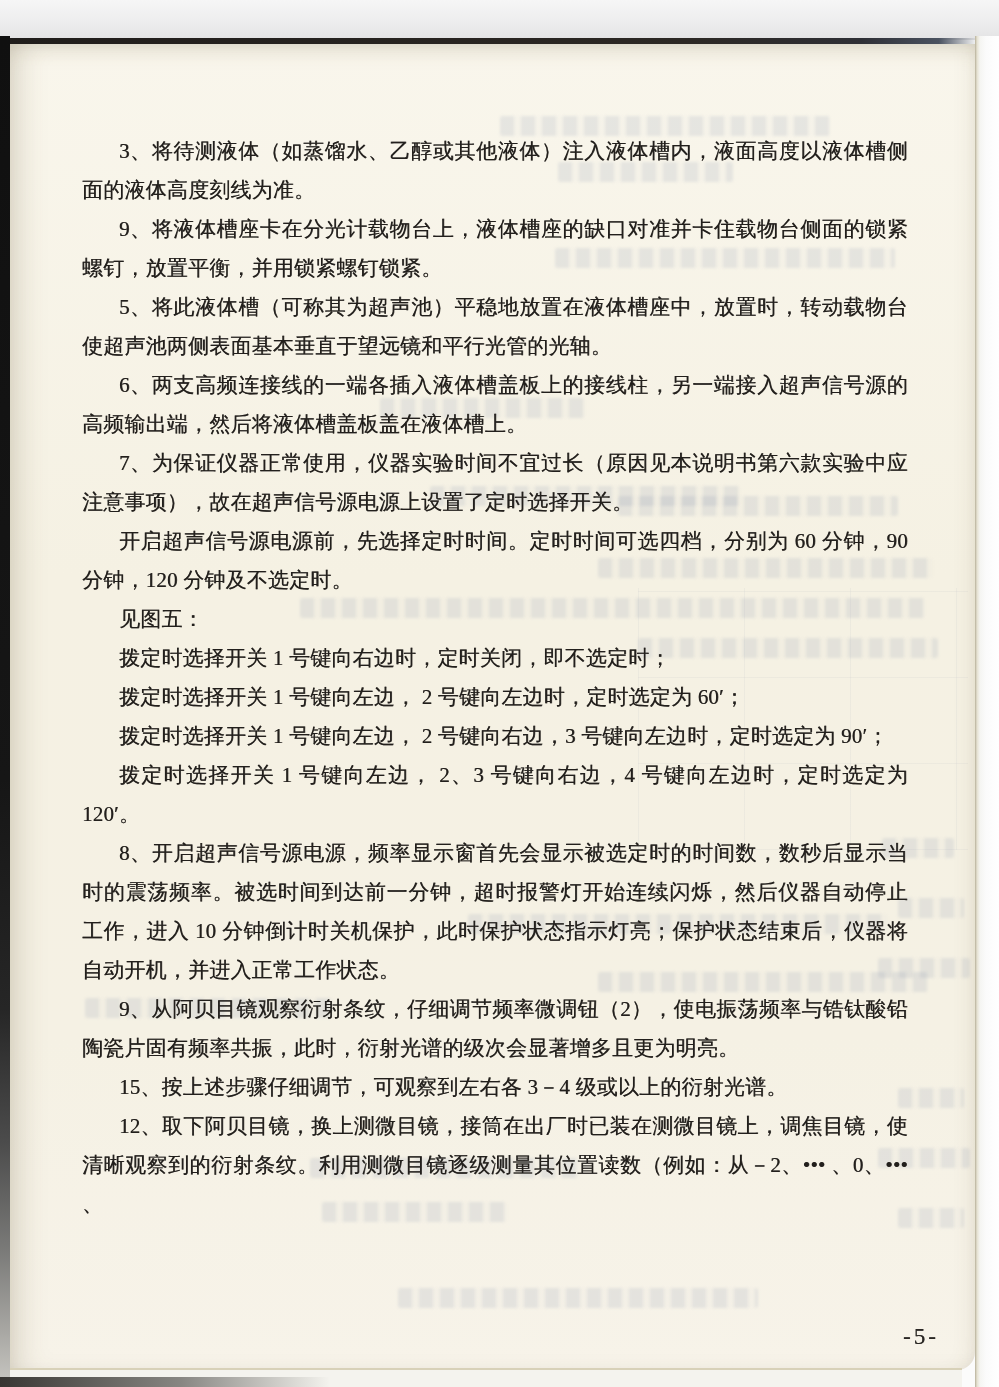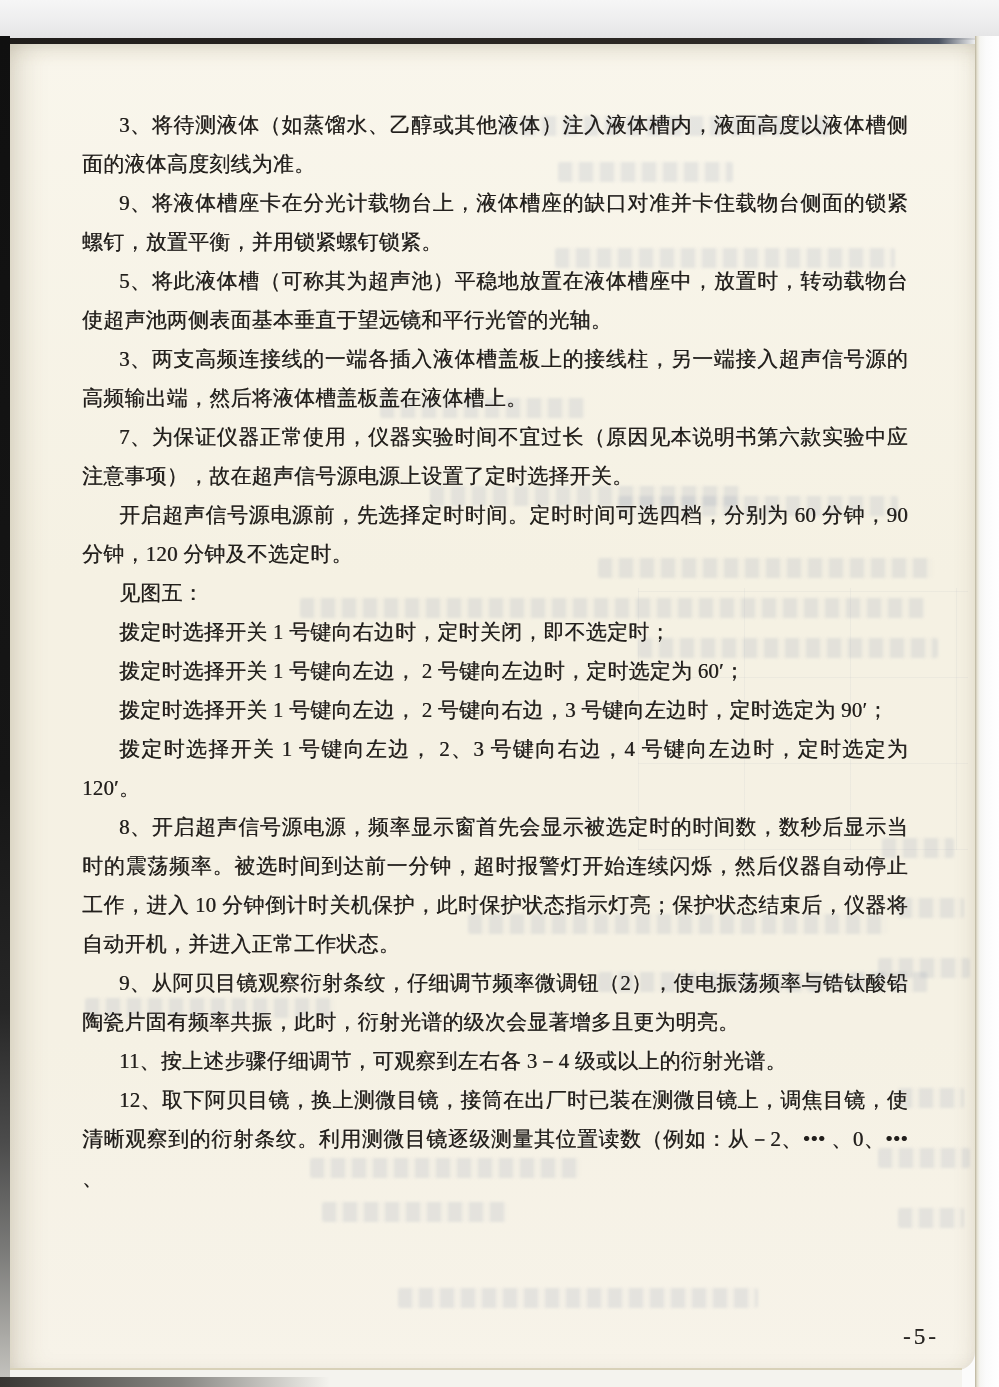--- a/index.html
+++ b/index.html
@@ -27,21 +27,21 @@
     box-shadow:inset 22px 0 34px -20px rgba(95,80,45,.28),
                inset 0 18px 26px -18px rgba(95,80,45,.22),
                inset -14px 0 24px -16px rgba(95,80,45,.16);
     border-bottom-right-radius:18px;}
   
   .under-strip{position:absolute;left:10px;top:1368px;width:952px;height:19px;
     background:#f4f3ee;border-top:2px solid #d8d1b8;}
   .bottom-left-dark{position:absolute;left:0;top:1377px;width:330px;height:10px;
     background:linear-gradient(90deg,rgba(47,45,42,.95) 0%,rgba(47,45,42,.55) 55%,rgba(47,45,42,0) 100%);}
   
-  .text-block{position:absolute;left:72px;top:62px;width:826px;}
+  .text-block{position:absolute;left:72px;top:88px;width:826px;}
   .text-block p{
     margin:0;font-size:21px;line-height:39px;letter-spacing:.2px;
     text-indent:37px;text-align:justify;color:#221f1c;
     text-shadow:.4px 0 0 rgba(34,31,28,.75);}
   .page-number{position:absolute;left:893px;top:1280px;font-size:23px;
     letter-spacing:3px;color:#2a2724;text-shadow:.3px 0 0 rgba(42,39,36,.7);}
   
   .ghost{position:absolute;height:20px;border-radius:3px;filter:blur(1.6px);opacity:.5;
     background:repeating-linear-gradient(90deg,rgba(122,136,166,.30) 0 14px,rgba(122,136,166,.05) 14px 21px);}
   .ghost-grid{position:absolute;left:628px;top:544px;width:330px;height:262px;opacity:.55;filter:blur(.6px);
@@ -81,31 +81,31 @@
     <div class="ghost" style="left:868px;top:914px;width:92px;"></div>
     <div class="ghost" style="left:888px;top:1044px;width:66px;"></div>
     <div class="ghost" style="left:868px;top:1104px;width:92px;"></div>
     <div class="ghost" style="left:888px;top:1164px;width:66px;"></div>
     <div class="ghost-grid"></div>
 
     <div class="text-block">
       <p>3、将待测液体（如蒸馏水、乙醇或其他液体）注入液体槽内，液面高度以液体槽侧面的液体高度刻线为准。</p>
       <p>9、将液体槽座卡在分光计载物台上，液体槽座的缺口对准并卡住载物台侧面的锁紧螺钉，放置平衡，并用锁紧螺钉锁紧。</p>
       <p>5、将此液体槽（可称其为超声池）平稳地放置在液体槽座中，放置时，转动载物台使超声池两侧表面基本垂直于望远镜和平行光管的光轴。</p>
-      <p>3、两支高频连接线的一端各插入液体槽盖板上的接线柱，另一端接入超声信号源的高频输出端，然后将液体槽盖板盖在液体槽上。</p>
+      <p>6、两支高频连接线的一端各插入液体槽盖板上的接线柱，另一端接入超声信号源的高频输出端，然后将液体槽盖板盖在液体槽上。</p>
       <p>7、为保证仪器正常使用，仪器实验时间不宜过长（原因见本说明书第六款实验中应注意事项），故在超声信号源电源上设置了定时选择开关。</p>
       <p>开启超声信号源电源前，先选择定时时间。定时时间可选四档，分别为 60 分钟，90 分钟，120 分钟及不选定时。</p>
       <p>见图五：</p>
       <p>拨定时选择开关 1 号键向右边时，定时关闭，即不选定时；</p>
       <p>拨定时选择开关 1 号键向左边， 2 号键向左边时，定时选定为 60′；</p>
       <p>拨定时选择开关 1 号键向左边， 2 号键向右边，3 号键向左边时，定时选定为 90′；</p>
       <p>拨定时选择开关 1 号键向左边， 2、3 号键向右边，4 号键向左边时，定时选定为 120′。</p>
       <p>8、开启超声信号源电源，频率显示窗首先会显示被选定时的时间数，数秒后显示当时的震荡频率。被选时间到达前一分钟，超时报警灯开始连续闪烁，然后仪器自动停止工作，进入 10 分钟倒计时关机保护，此时保护状态指示灯亮；保护状态结束后，仪器将自动开机，并进入正常工作状态。</p>
       <p>9、从阿贝目镜观察衍射条纹，仔细调节频率微调钮（2），使电振荡频率与锆钛酸铅陶瓷片固有频率共振，此时，衍射光谱的级次会显著增多且更为明亮。</p>
-      <p>11、按上述步骤仔细调节，可观察到左右各 3－4 级或以上的衍射光谱。</p>
+      <p>15、按上述步骤仔细调节，可观察到左右各 3－4 级或以上的衍射光谱。</p>
       <p>12、取下阿贝目镜，换上测微目镜，接筒在出厂时已装在测微目镜上，调焦目镜，使清晰观察到的衍射条纹。利用测微目镜逐级测量其位置读数（例如：从－2、••• 、0、••• 、</p>
     </div>
 
     <div class="page-number">-5-</div>
   </div>
 
   <div class="under-strip"></div>
   <div class="bottom-left-dark"></div>
 </div>
 

